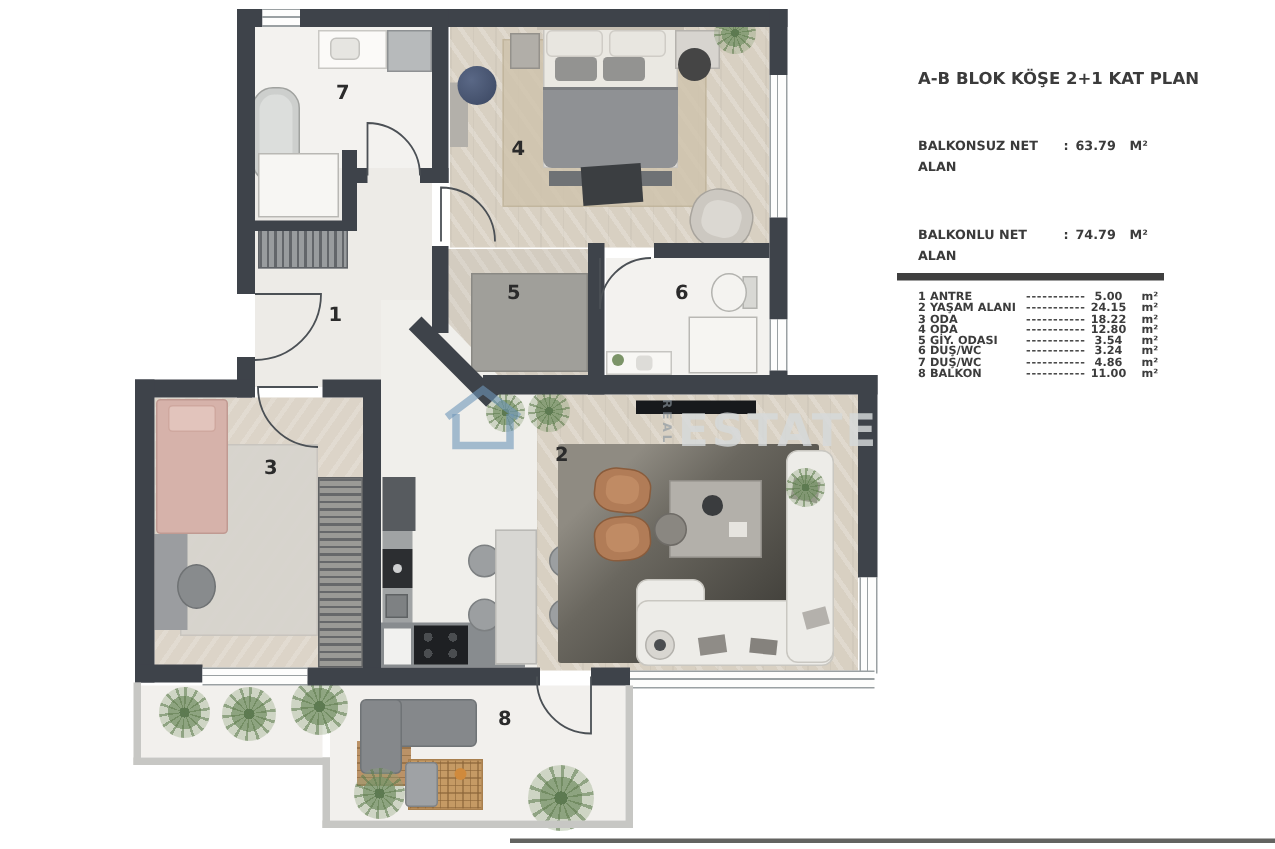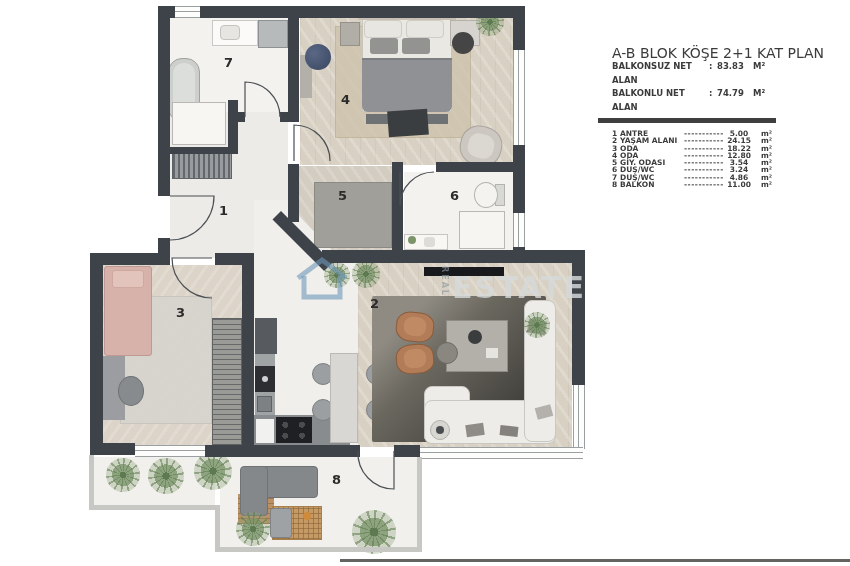--- a/index.html
+++ b/index.html
@@ -22,22 +22,22 @@
   .palm{position:absolute;border-radius:50%;
     background:repeating-conic-gradient(rgba(92,122,76,.55) 0 7deg,rgba(255,255,255,0) 7deg 26deg),
                radial-gradient(circle,#5d7a52 0 14%,rgba(124,150,108,.85) 14% 46%,rgba(140,162,120,.35) 46% 72%,rgba(255,255,255,0) 72%);}
   .rnum{position:absolute;font-weight:bold;font-size:13px;color:#2b2b2b;}
   .furn{position:absolute;box-sizing:border-box;}
   
   .wm-brand{position:absolute;font-weight:bold;font-size:30px;letter-spacing:2px;white-space:nowrap;}
   .wm-site{position:absolute;font-size:26px;letter-spacing:1px;color:rgba(165,175,188,.55);white-space:nowrap;}
   
   #legend{position:absolute;left:598px;top:46px;width:250px;color:#3b3b3b;}
-  .lg-line{display:flex;align-items:baseline;font-weight:bold;font-size:8.5px;line-height:13.5px;padding-left:14px;}
-  .lg-title{font-weight:normal;font-size:14px;line-height:14px;padding-left:14px;}
+  .lg-line{display:flex;align-items:baseline;font-weight:bold;font-size:8.5px;line-height:13.5px;padding-left:14px;margin-top:32px;}
+  .lg-title{font-weight:bold;font-size:11px;line-height:14px;padding-left:14px;}
   .lg-label{width:97px;}
   .lg-colon{width:8px;}
   .lg-val{width:26px;}
   .lg-unit{margin-left:10px;}
   .lg-bar{height:5px;background:#3f3f3f;width:178px;margin-top:4px;}
   .lg-rows{margin-top:7px;padding-left:14px;}
   .lg-row{display:flex;align-items:baseline;font-size:7.5px;font-weight:600;line-height:7.3px;color:#3c3c3c;}
   .lg-no{width:8px;}
   .lg-name{width:64px;}
   .lg-dots{width:42px;color:#4a4a4a;letter-spacing:.5px;overflow:hidden;}
@@ -217,21 +217,21 @@
     <path d="M10,20 L10,41 L46,41 L46,20"></path>
   </svg>
   <span class="abs" style="left:440px;top:266px;writing-mode:vertical-rl;font-size:8px;letter-spacing:2px;font-weight:bold;color:rgba(140,150,160,0.65);">REAL</span>
   <span class="wm-brand" style="left:452px;top:270px;color:rgba(214,217,219,0.82);">ESTATE</span>
 
   <div id="legend">
     <div class="lg-title">A-B BLOK KÖŞE 2+1 KAT PLAN</div>
     <div class="lg-line">
       <span class="lg-label">BALKONSUZ NET ALAN</span>
       <span class="lg-colon">:</span>
-      <span class="lg-val">83.83</span>
+      <span class="lg-val">63.79</span>
       <span class="lg-unit">M²</span>
     </div>
     <div class="lg-line">
       <span class="lg-label">BALKONLU NET ALAN</span>
       <span class="lg-colon">:</span>
       <span class="lg-val">74.79</span>
       <span class="lg-unit">M²</span>
     </div>
     <div class="lg-bar"></div>
     <div class="lg-rows">

